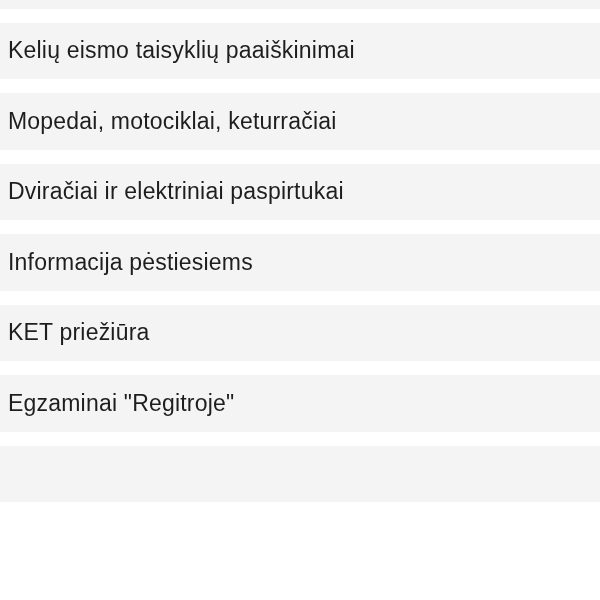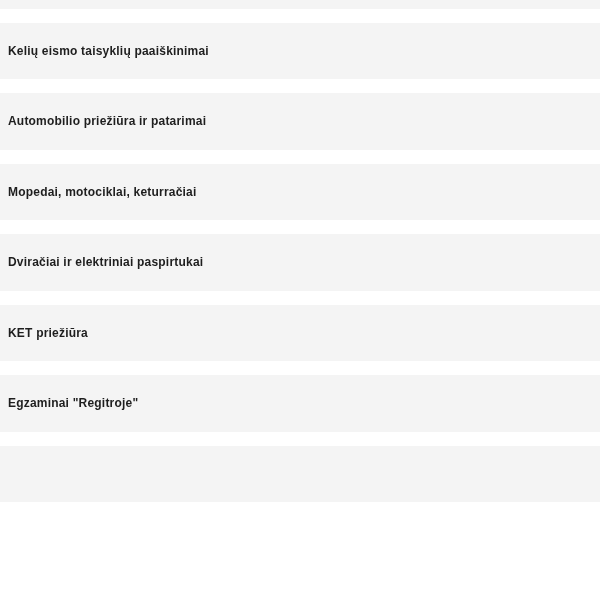--- a/index.html
+++ b/index.html
@@ -24,44 +24,44 @@
     height: 56.5px;
     width: 600px;
     background: var(--row-background);
     margin-bottom: 14px;
     display: flex;
     align-items: center;
     padding-left: 8px;
     cursor: pointer;
   }
   .row-label {
-    font-weight: 700;
-    font-size: 12px;
+    font-weight: 400;
+    font-size: 23px;
     letter-spacing: 0.2px;
     color: var(--text);
     white-space: nowrap;
   }
 </style>
 </head>
 <body>
 
 <div class="list">
   <div class="row"></div>
 
   <div class="row">
       <span class="row-label">Kelių eismo taisyklių paaiškinimai</span>
     </div>
     <div class="row">
-      <span class="row-label">Automobilio priežiūra ir patarimai</span>
-    </div>
-    <div class="row">
       <span class="row-label">Mopedai, motociklai, keturračiai</span>
     </div>
     <div class="row">
       <span class="row-label">Dviračiai ir elektriniai paspirtukai</span>
+    </div>
+    <div class="row">
+      <span class="row-label">Informacija pėstiesiems</span>
     </div>
     <div class="row">
       <span class="row-label">KET priežiūra</span>
     </div>
     <div class="row">
       <span class="row-label">Egzaminai "Regitroje"</span>
     </div>
     <div class="row"></div>
 </div>
 

